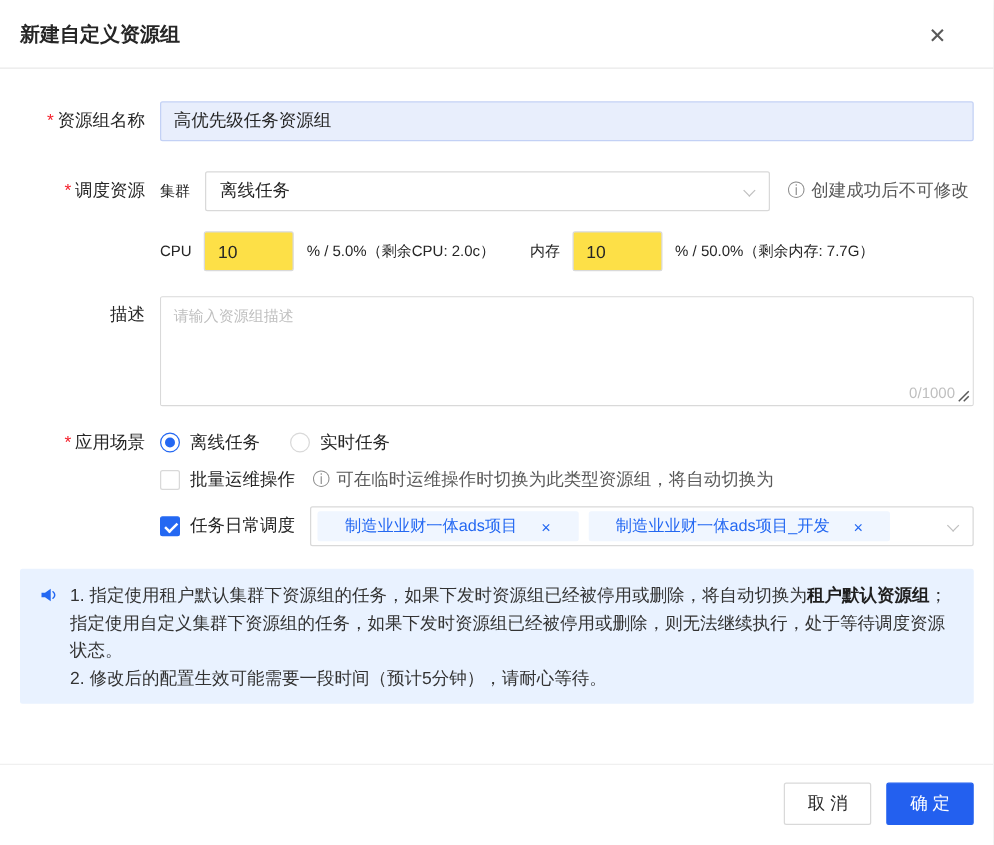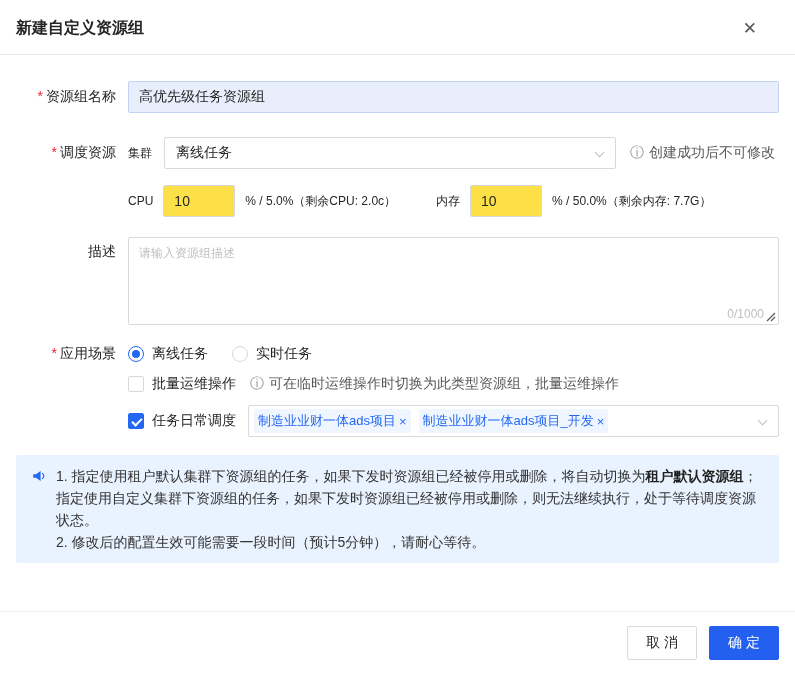--- a/index.html
+++ b/index.html
@@ -74,21 +74,21 @@
   }
   .opt-lbl { font-size:14px; color:#262626; margin-left:8px; }
   .mr24 { margin-right:24px; }
   .multiselect {
     flex:1; margin-left:12px; min-height:32px; border:1px solid #d9d9d9; border-radius:2px;
     display:flex; align-items:center; gap:8px; padding:3px 30px 3px 5px; position:relative;
     background:#fff; cursor:pointer;
   }
   .tag {
     background:#f0f6ff; color:#2468f2; font-size:13px; border-radius:2px;
-    padding:3px 4px; display:flex; align-items:center; gap:3px; white-space:nowrap;
+    padding:3px 22px; display:flex; align-items:center; gap:19px; white-space:nowrap;
   }
   .tag-x { cursor:pointer; font-size:13px; color:#2468f2; }
   .notice {
     margin:2px 0 0 0; background:#e9f2ff; border-radius:2px; position:relative;
     padding:10px 18px 10px 40px; font-size:14px; color:#333; line-height:22px;
   }
   .notice b { color:#1f1f1f; }
   .notice-icon { position:absolute; left:15px; top:13px; line-height:0; }
   .dlg-footer {
     flex:0 0 auto; display:flex; justify-content:flex-end; gap:12px;
@@ -137,21 +137,21 @@
         <span class="info-i">ⓘ</span>
         <span>创建成功后不可修改</span>
       </span>
     </div>
 
     <div class="row mb20">
       <div class="lbl"></div>
       <span class="suffix">CPU</span>
       <input class="inp num-inp" value="10" style="">
       <span class="suffix">% / 5.0%（剩余CPU: 2.0c）</span>
-      <span class="suffix" style="margin-left:40px;">内存</span>
+      <span class="suffix" style="margin-left:28px;">内存</span>
       <input class="inp num-inp" value="10" style="">
       <span class="suffix">% / 50.0%（剩余内存: 7.7G）</span>
     </div>
 
     <div class="row top mb20">
       <div class="lbl">描述</div>
       <div class="desc-wrap">
         <textarea placeholder="请输入资源组描述" style=""></textarea>
         <span class="counter">0/1000</span>
         <span class="resize-h">
@@ -169,21 +169,21 @@
       <span class="radio"></span>
       <span class="opt-lbl">实时任务</span>
     </div>
 
     <div class="row mb12">
       <div class="lbl"></div>
       <span class="chk"></span>
       <span class="opt-lbl" style="margin-right:14px;">批量运维操作</span>
       <span class="note">
         <span class="info-i">ⓘ</span>
-        <span>可在临时运维操作时切换为此类型资源组，批量运维操作</span>
+        <span>可在临时运维操作时切换为此类型资源组，将自动切换为</span>
       </span>
     </div>
 
     <div class="row mb18">
       <div class="lbl"></div>
       <span class="chk checked"></span>
       <span class="opt-lbl">任务日常调度</span>
       <div class="multiselect">
         <span class="tag">
           <span>制造业业财一体ads项目</span>

